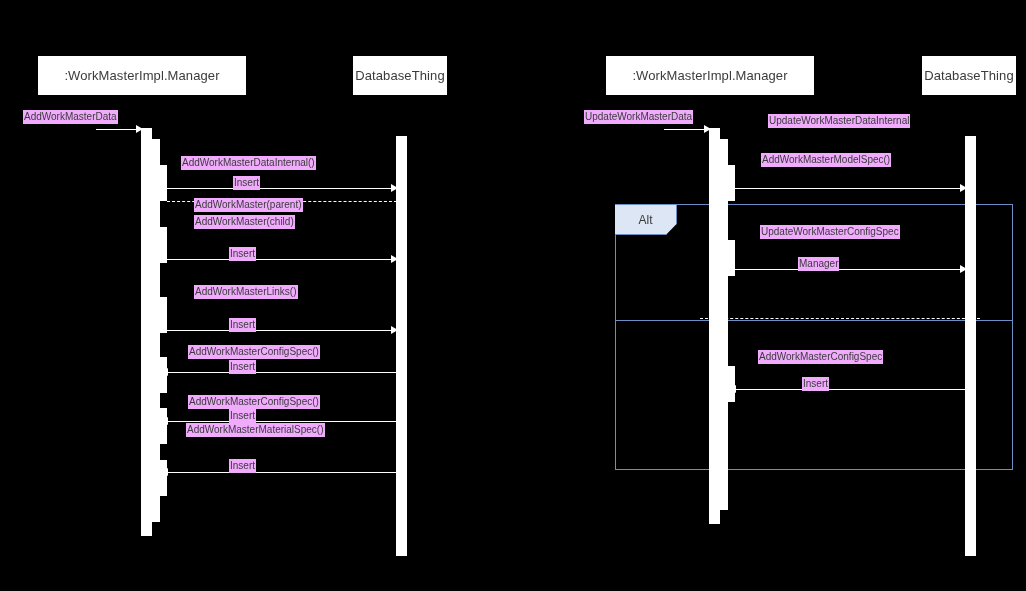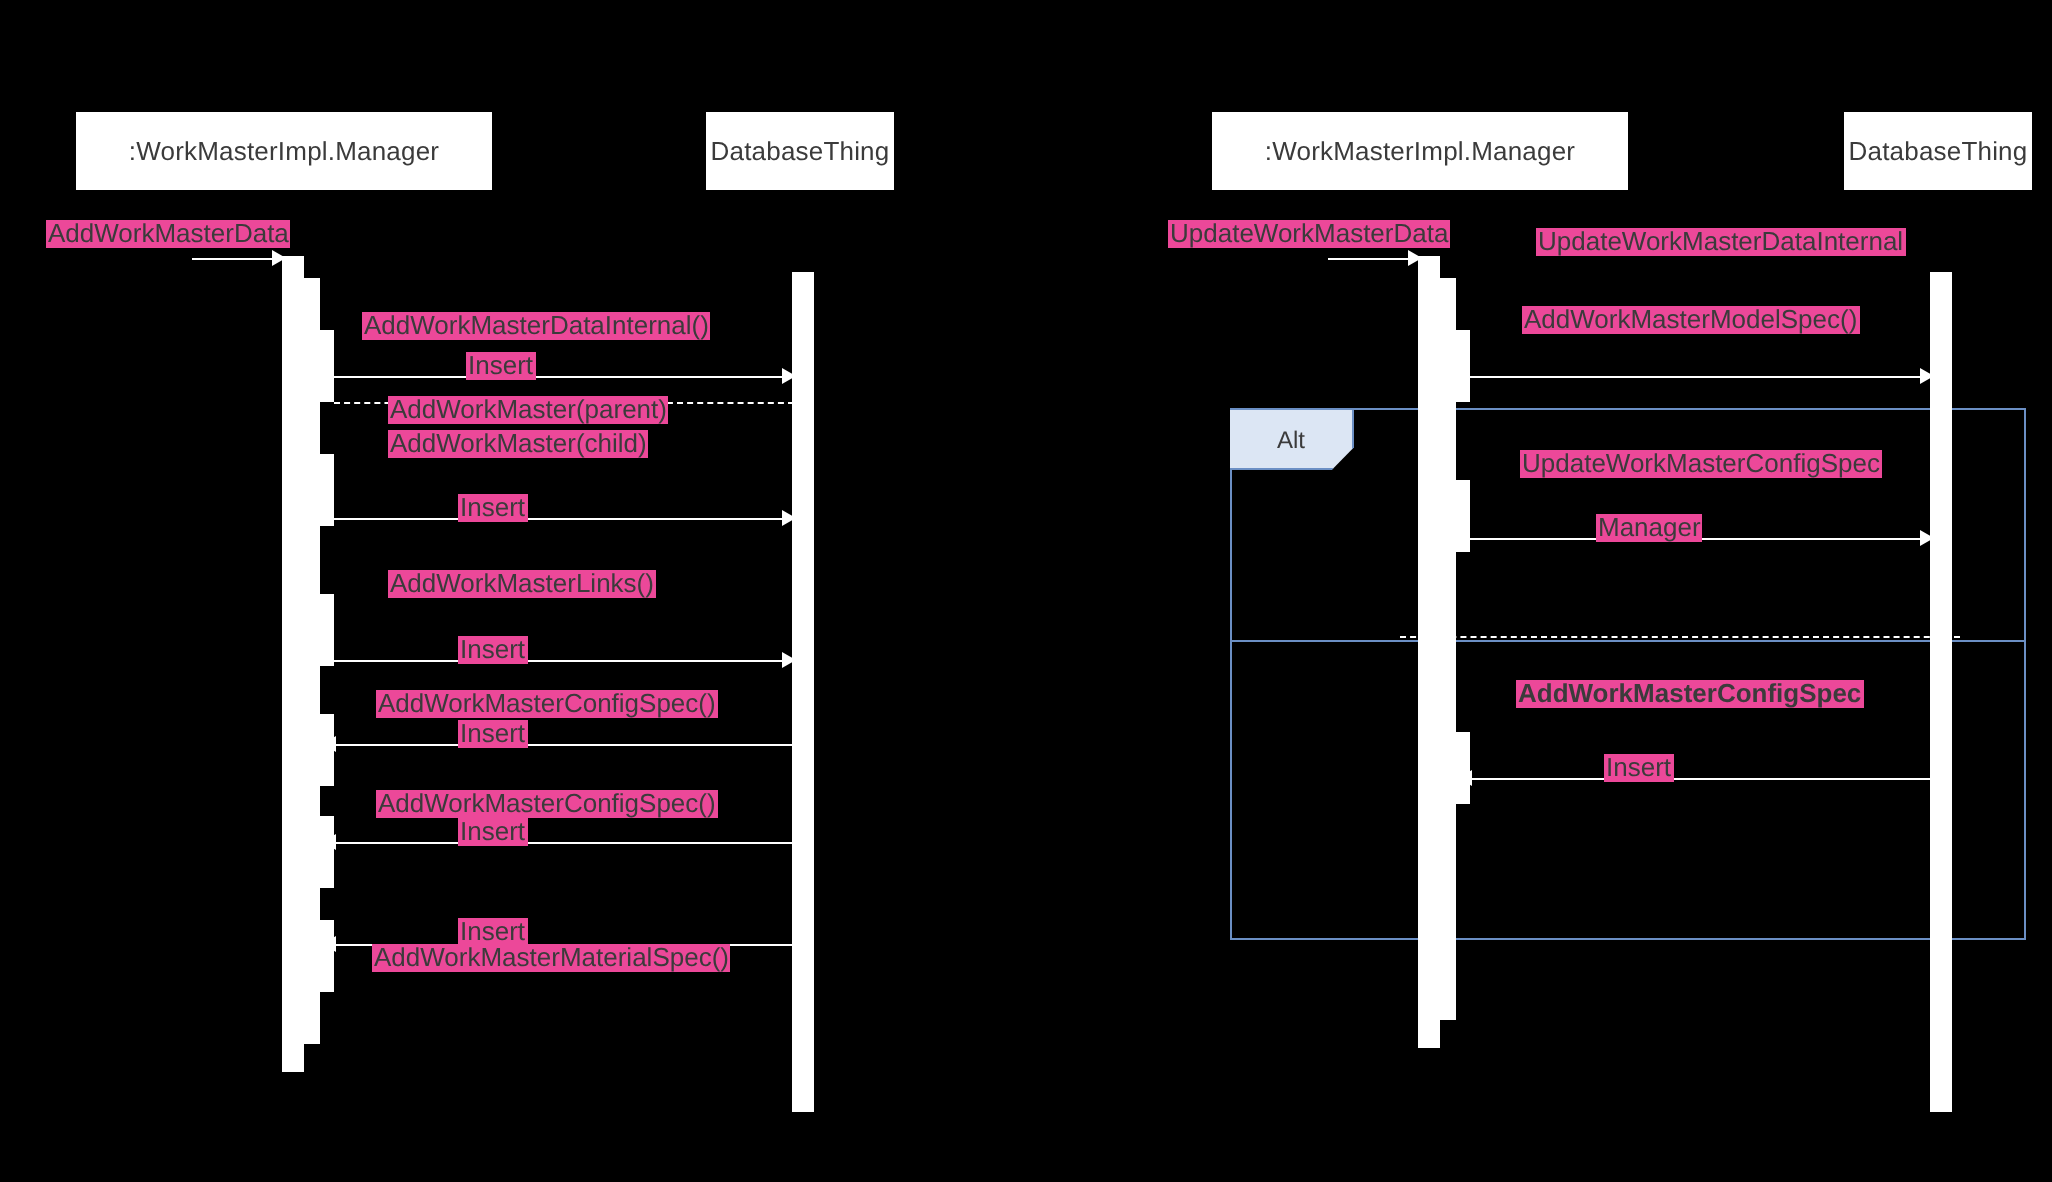--- a/index.html
+++ b/index.html
@@ -62,23 +62,23 @@
     height: 0;
     border-top: 4px solid transparent;
     border-bottom: 4px solid transparent;
   }
   .arrowhead.right { border-left: 7px solid #ffffff; }
   .arrowhead.left  { border-right: 7px solid #ffffff; }
 
   
   .msglabel {
     position: absolute;
-    background: #ec4899;
+    background: #f0abfc;
     color: #3b3b3b;
-    font-size: 13px;
+    font-size: 10px;
     line-height: 14px;
     padding: 0 1px;
     white-space: nowrap;
   }
 
   
   .fragment {
     position: absolute;
     border: 1px solid #6b8fc4;
     background: transparent;
@@ -157,21 +157,21 @@
   <div class="msglabel" style="left:194px; top:153px;margin-top:45px;">AddWorkMaster(parent)</div>
   <div class="msglabel" style="left:233px; top:176px;">Insert</div>
   <div class="msglabel" style="left:194px; top:215px;">AddWorkMaster(child)</div>
   <div class="msglabel" style="left:229px; top:247px;">Insert</div>
   <div class="msglabel" style="left:194px; top:285px;">AddWorkMasterLinks()</div>
   <div class="msglabel" style="left:229px; top:318px;">Insert</div>
   <div class="msglabel" style="left:188px; top:345px;">AddWorkMasterConfigSpec()</div>
   <div class="msglabel" style="left:229px; top:360px;">Insert</div>
   <div class="msglabel" style="left:188px; top:395px;">AddWorkMasterConfigSpec()</div>
   <div class="msglabel" style="left:229px; top:409px;">Insert</div>
-  <div class="msglabel" style="left:186px; top:472px;">AddWorkMasterMaterialSpec()</div>
+  <div class="msglabel" style="left:186px; top:423px;">AddWorkMasterMaterialSpec()</div>
   <div class="msglabel" style="left:229px; top:459px;">Insert</div>
 
   <div class="participant" style="left:606px; top:56px; width:208px; height:39px;">:WorkMasterImpl.Manager</div>
 
   <div class="participant" style="left:922px; top:56px; width:94px; height:39px;">DatabaseThing</div>
 
   <div class="lifeline" style="left:710px; top:95px; height:470px;"></div>
   <div class="lifeline" style="left:969px; top:95px; height:470px;"></div>
 
   <div class="fragment" style="left:615px; top:204px; width:398px; height:266px;"></div>
@@ -199,16 +199,16 @@
   <div class="msgline dashed" style="left:700px; top:318px; width:280px;"></div>
 
   <div class="msgline" style="left:735px; top:389px; width:231px;"></div>
   <div class="arrowhead left" style="left:729px; top:385px;"></div>
 
   <div class="msglabel" style="left:584px; top:110px;">UpdateWorkMasterData</div>
   <div class="msglabel" style="left:768px; top:114px;">UpdateWorkMasterDataInternal</div>
   <div class="msglabel" style="left:761px; top:153px;">AddWorkMasterModelSpec()</div>
   <div class="msglabel" style="left:760px; top:225px;">UpdateWorkMasterConfigSpec</div>
   <div class="msglabel" style="left:798px; top:257px;">Manager</div>
-  <div class="msglabel" style="left:758px; top:340px;font-weight:bold;">AddWorkMasterConfigSpec</div>
+  <div class="msglabel" style="left:758px; top:350px;">AddWorkMasterConfigSpec</div>
   <div class="msglabel" style="left:802px; top:377px;">Insert</div>
 
 </div>
 
 </body></html>

